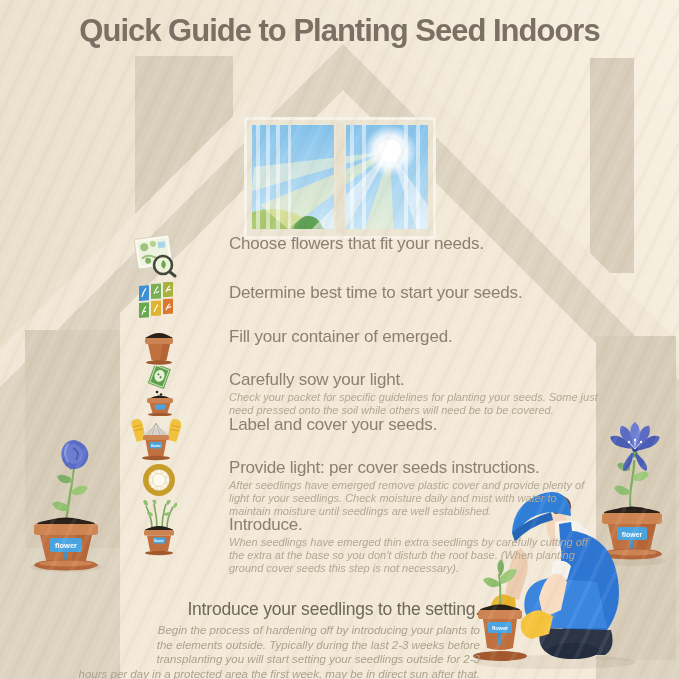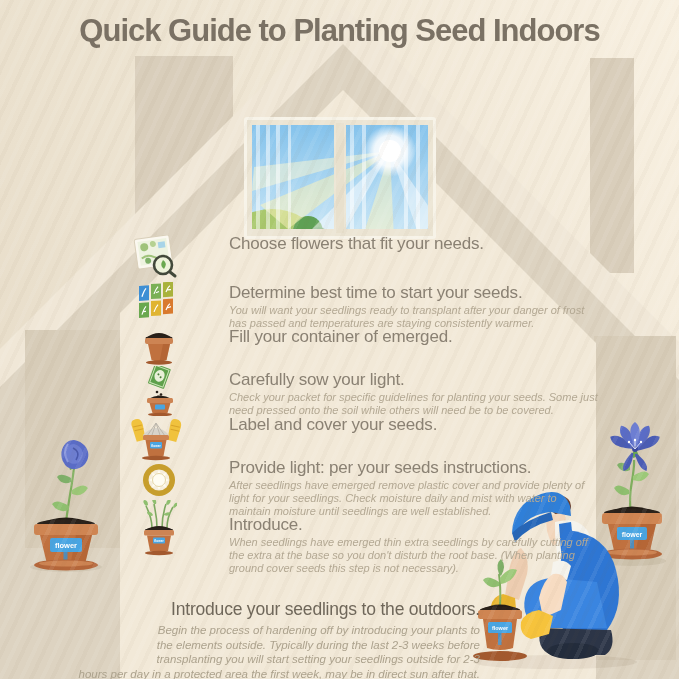--- a/index.html
+++ b/index.html
@@ -209,43 +209,42 @@
     <rect x="12" y="37.5" width="12" height="6" rx="1" fill="#49a5e2"></rect>
     <text x="18" y="42" font-size="3.2" fill="#ffffff" text-anchor="middle" font-weight="bold">flower</text>
     <ellipse cx="18" cy="53" rx="14" ry="2.2" fill="#a3592e"></ellipse>
   </svg>
 
   <div class="step" style="top:234px">
     <div class="step-title">Choose flowers that fit your needs.</div>
   </div>
   <div class="step" style="top:283px">
     <div class="step-title">Determine best time to start your seeds.</div>
-    <div class="step-desc">You will want your seedlings ready to transplant after your danger of frost has passed and temperatures are staying consistently warmer.</div>
   </div>
   <div class="step" style="top:327px">
     <div class="step-title">Fill your container of emerged.</div>
   </div>
   <div class="step" style="top:370px">
     <div class="step-title">Carefully sow your light.</div>
     <div class="step-desc">Check your packet for specific guidelines for planting your seeds.  Some just need pressed onto the soil while others will need be to be covered.</div>
   </div>
   <div class="step" style="top:415px">
     <div class="step-title">Label and cover your seeds.</div>
   </div>
   <div class="step" style="top:458px">
-    <div class="step-title">Provide light: per your seeds instructions.</div>
+    <div class="step-title">Provide light: per cover seeds instructions.</div>
     <div class="step-desc">After seedlings have emerged remove plastic cover and provide plenty of light for your seedlings. Check moisture daily and mist with water to maintain moisture until seedlings are well established.</div>
   </div>
   <div class="step" style="top:515px">
     <div class="step-title">Introduce.</div>
     <div class="step-desc">When seedlings have emerged thin extra seedlings by carefully cutting off the extra at the base so you don't disturb the root base. (When planting ground cover seeds this step is not necessary).</div>
   </div>
 
   <div class="outro">
-    <div class="outro-title">Introduce your seedlings to the outdoors.</div>
+    <div class="outro-title">Introduce your seedlings to the setting.</div>
     <div class="outro-desc">Begin the process of hardening off by introducing your plants to
 the elements outside.  Typically during the last 2-3 weeks before
 transplanting you will start setting your seedlings outside for 2-3
 hours per day in a protected area the first week, may be in direct sun after that.</div>
   </div>
 
   <svg class="sprite" style="left:16px;top:428px" width="100" height="145" viewBox="0 0 100 145">
     <ellipse cx="50" cy="139" rx="36" ry="5" fill="rgba(80,60,30,.08)"></ellipse>
     <path d="M50 95 C52 75 56 58 58 40" stroke="#7fae5e" stroke-width="2.2" fill="none"></path>
     <path d="M53 78 Q40 70 36 76 Q42 86 53 82 Z" fill="#8fbf6f"></path>

